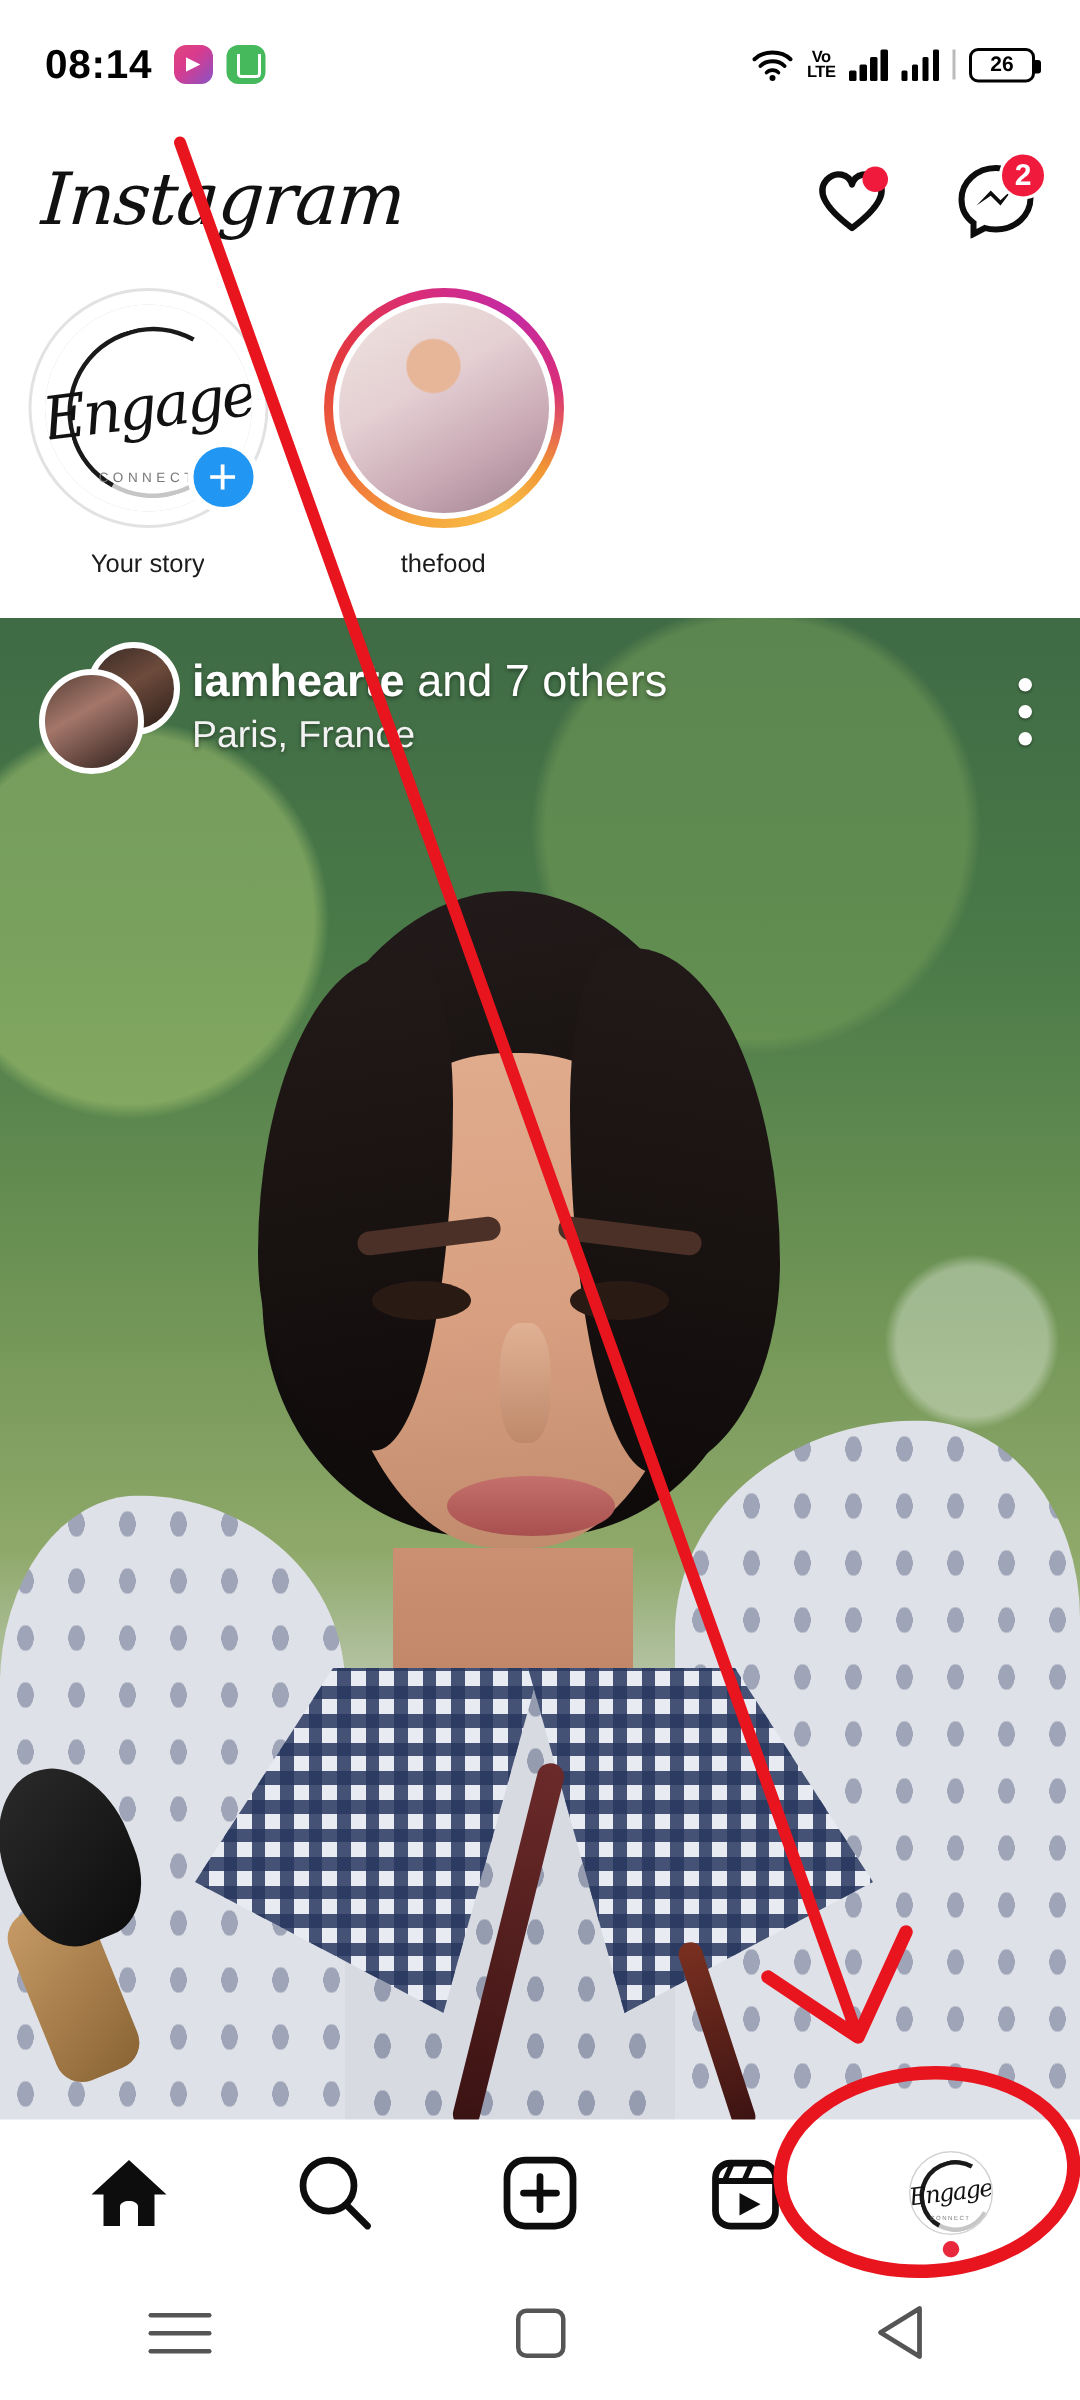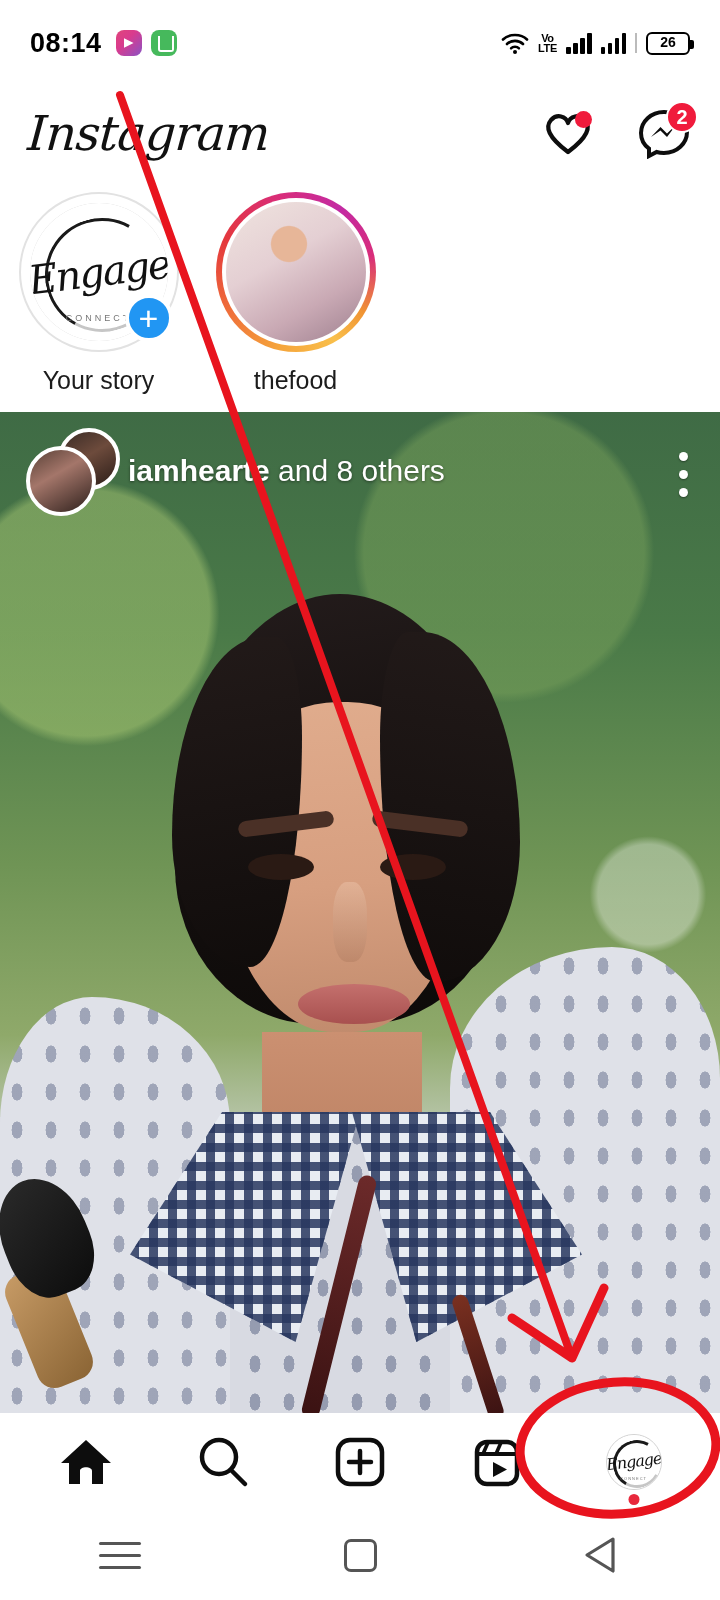--- a/index.html
+++ b/index.html
@@ -129,21 +129,21 @@
   .story-inner {
     width:100%; height:100%; border-radius:50%;
     background:#fff; padding:4px;
   }
   .story-pic {
     width:100%; height:100%; border-radius:50%;
     overflow:hidden; position:relative;
     background:#ddd;
   }
   .story-label {
-    margin-top:14px; font-size:25px; color:#1c1c1c;
+    margin-top:14px; font-size:17px; color:#1c1c1c;
     max-width:186px; overflow:hidden; white-space:nowrap;
     text-align:center;
   }
   .add-btn {
     position:absolute; right:4px; bottom:8px;
     width:48px; height:48px; border-radius:50%;
     background:#2196f3; border:4px solid #fff;
     display:flex; align-items:center; justify-content:center;
     color:#fff; font-size:34px; font-weight:300; line-height:1;
   }
@@ -499,22 +499,23 @@
     <div class="mic-head"></div>
   </div>
 
   <div class="post-header">
     <div class="avatars">
       <span class="av back thumb-avatar-a"></span>
       <span class="av front thumb-avatar-b"></span>
     </div>
     <div class="post-meta">
       <div class="post-users">
-        <b>iamhearte</b><span> and 8 others</span>
+        <b>iamhearte</b><span> and 7 others</span>
       </div>
+      <div class="post-loc">Paris, France</div>
     </div>
     <div class="post-more">
       <i></i>
         <i></i>
         <i></i>
     </div>
   </div>
 
 </div>
 

